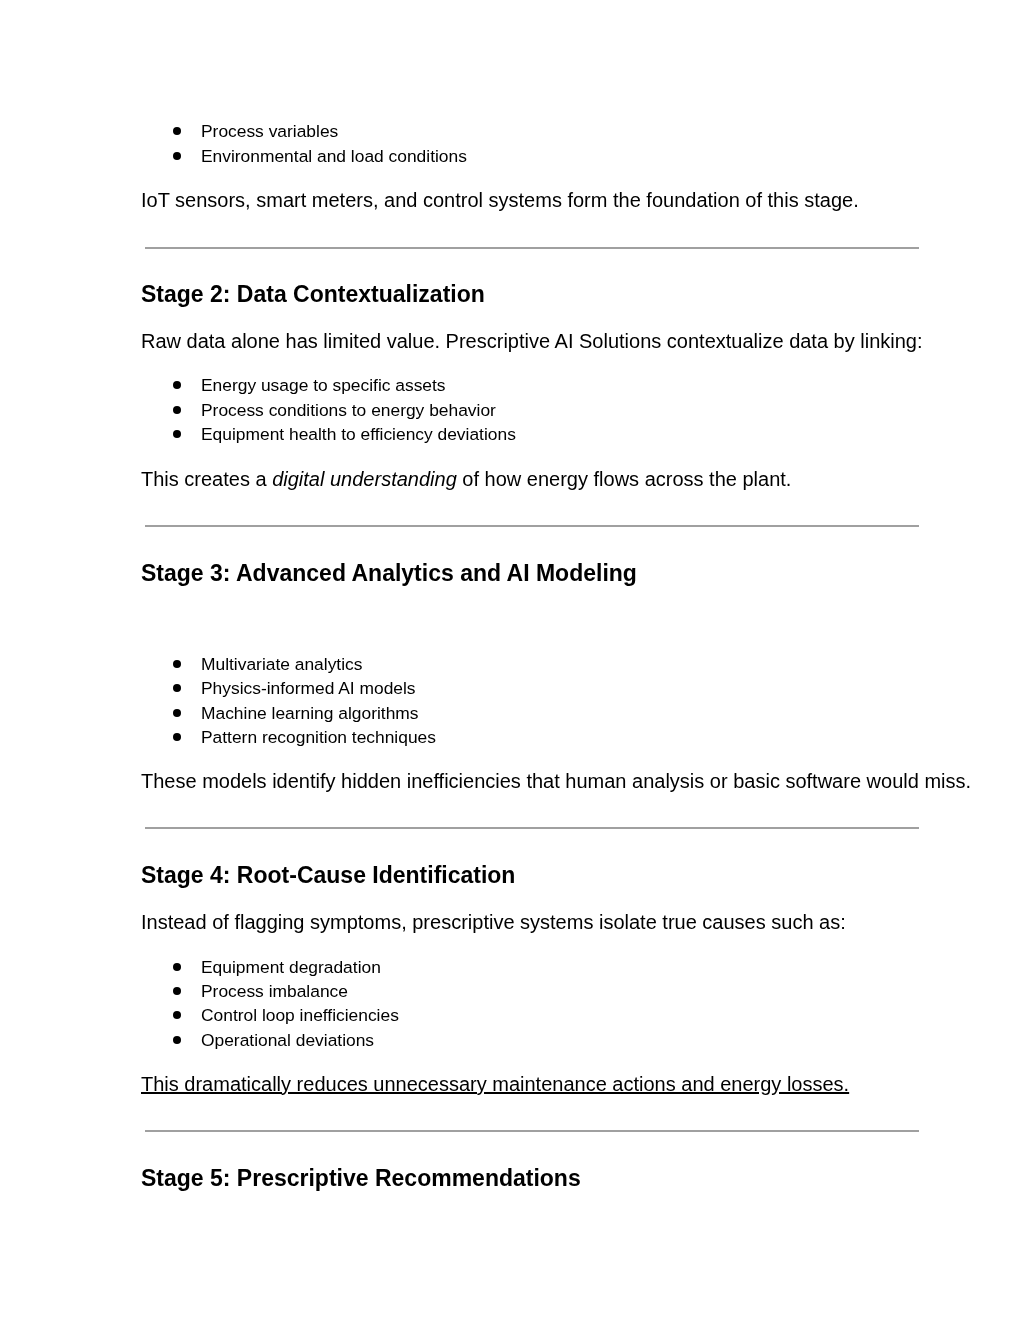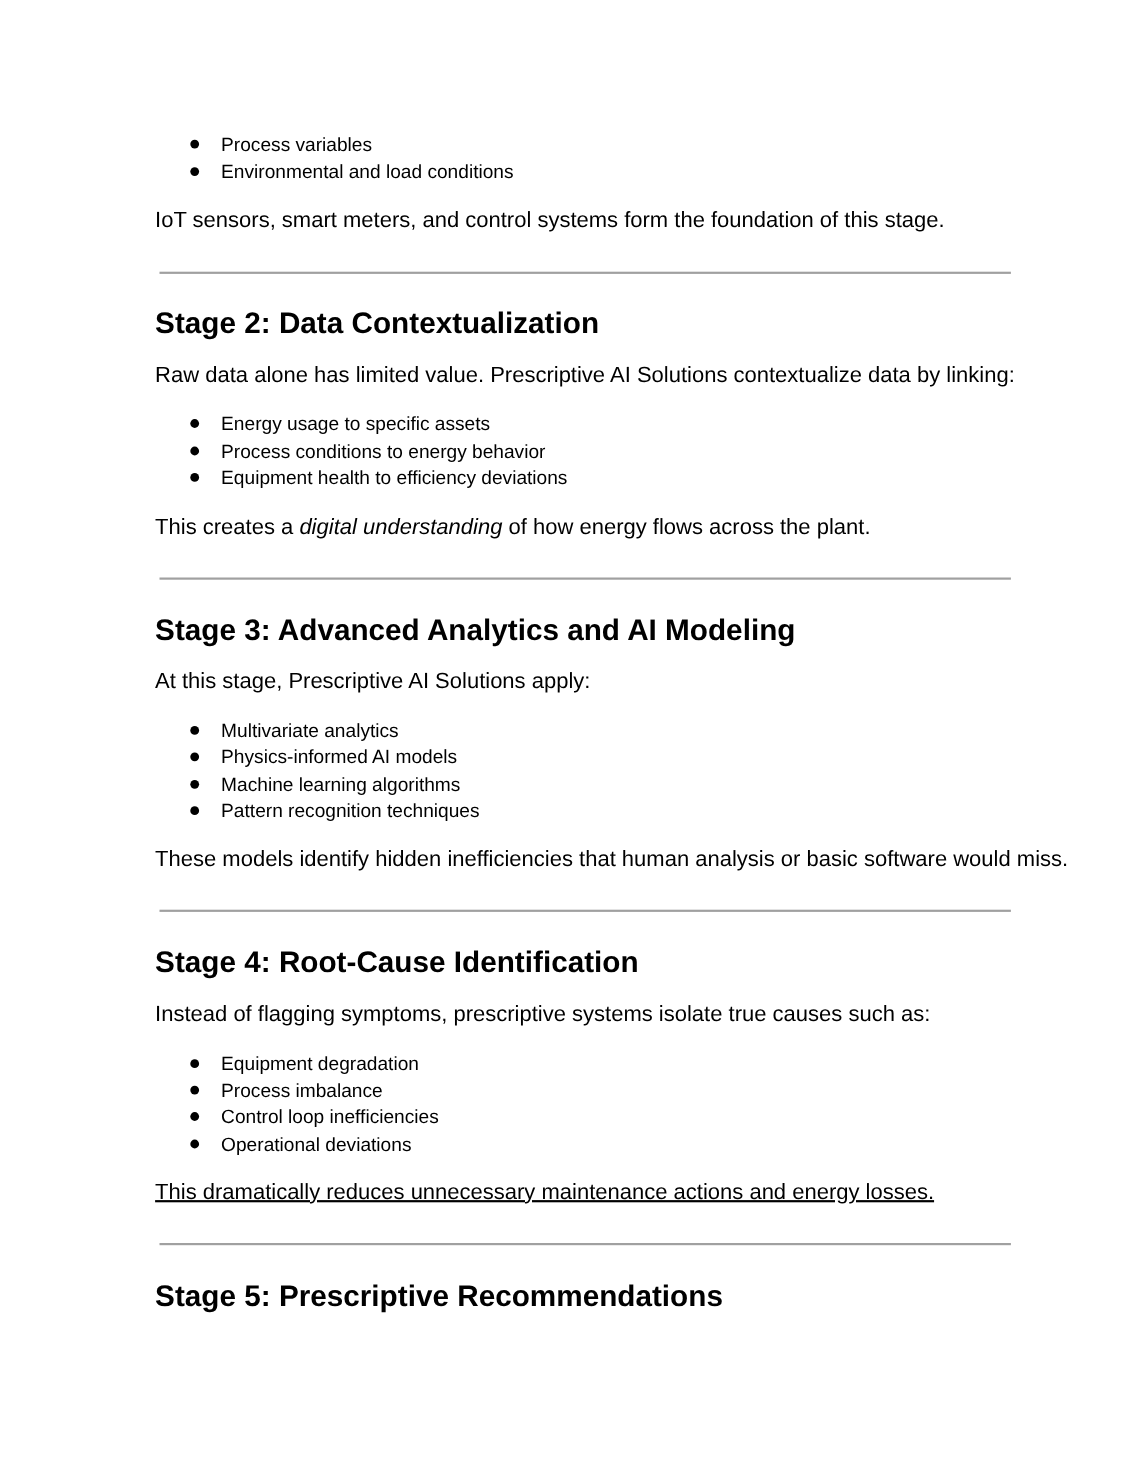--- a/index.html
+++ b/index.html
@@ -46,21 +46,21 @@
       background: #000;
     }
     .bullet-text {
       position: absolute;
       left: 31px;
       top: 0;
     }
     .heading {
       position: absolute;
       left: 121px;
-      font-size: 27px;
+      font-size: 23px;
       font-weight: bold;
       line-height: 24px;
       white-space: nowrap;
     }
     .rule {
       position: absolute;
       left: 125px;
       width: 774px;
       height: 2px;
       background: #a0a0a0;
@@ -96,21 +96,20 @@
   </div>
   <div class="bullet-row" style="top:424px;">
     <span class="bullet-dot"></span>
     <span class="bullet-text">Equipment health to efficiency deviations</span>
   </div>
   <div class="abs body-text" style="top:469px;"><span>This creates a </span><em>digital understanding</em><span> of how energy flows across the plant.</span></div>
 
   <div class="rule" style="top:525px;"></div>
 
   <div class="heading" style="top:561px;">Stage 3: Advanced Analytics and AI Modeling</div>
-  <div class="abs body-text" style="top:609px;">At this stage, Prescriptive AI Solutions apply:</div>
   <div class="bullet-row" style="top:654px;">
     <span class="bullet-dot"></span>
     <span class="bullet-text">Multivariate analytics</span>
   </div>
   <div class="bullet-row" style="top:678px;">
     <span class="bullet-dot"></span>
     <span class="bullet-text">Physics-informed AI models</span>
   </div>
   <div class="bullet-row" style="top:703px;">
     <span class="bullet-dot"></span>

